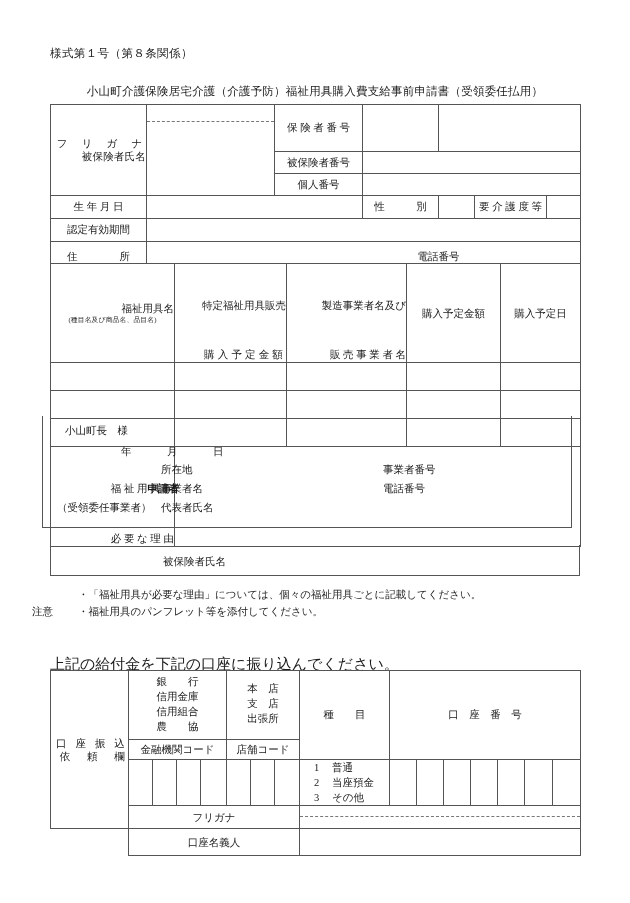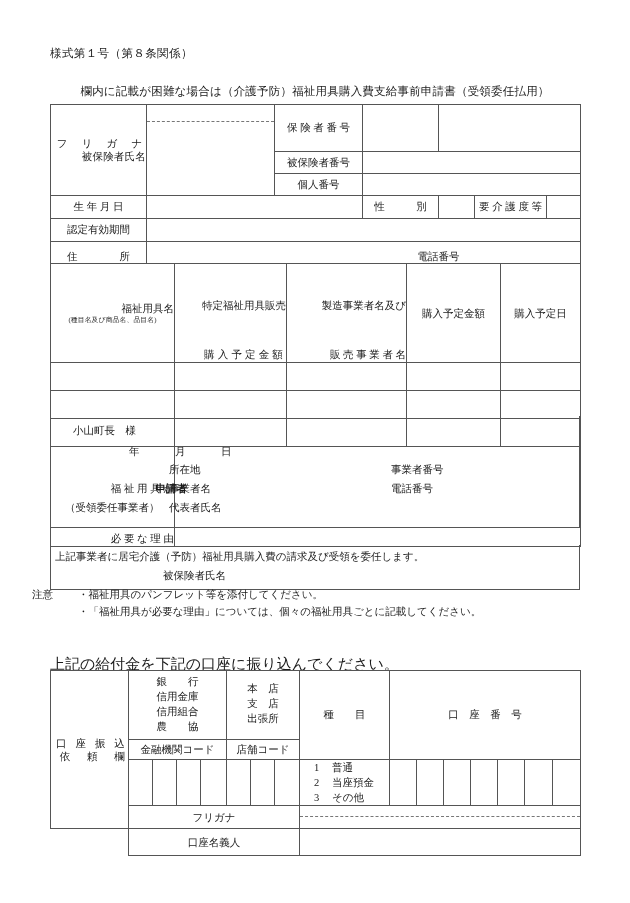--- a/index.html
+++ b/index.html
@@ -110,21 +110,21 @@
   .sub {
     display: block;
     font-size: 6.8px;
     letter-spacing: 0.02em;
     margin-top: 1px;
   }
 
   
   .decl {
     position: absolute;
-    left: 50px;
+    left: 42px;
     width: 530px;
     box-sizing: border-box;
     border: 1px solid #555;
     border-top: none;
     font-size: 10.5px;
   }
   .decl-inner { padding: 8px 0 8px 0; position: relative; }
   .decl-line { white-space: nowrap; }
   .ind1 { margin-left: 22px; }
   .ind2 { margin-left: 28px; }
@@ -229,21 +229,21 @@
     bottom: 0;
     border-top: 1px dashed #777;
   }
 </style>
 </head>
 <body>
 
 <div class="page">
 
   <div class="form-no">様式第１号（第８条関係）</div>
-  <div class="doc-title">欄内に記載が困難な場合は（介護予防）福祉用具購入費支給事前申請書（受領委任払用）</div>
+  <div class="doc-title">小山町介護保険居宅介護（介護予防）福祉用具購入費支給事前申請書（受領委任払用）</div>
 
   <table class="grid t1">
     <colgroup>
       <col style="width:96px">
         <col style="width:128px">
         <col style="width:88px">
       <col style="width:40px">
         <col style="width:36px">
         <col style="width:36px">
       <col style="width:36px">
@@ -404,27 +404,26 @@
         <div class="col-b b1">所在地</div>
         <div class="col-b b2">事業者名</div>
         <div class="col-b b3">代表者氏名</div>
         <div class="col-c c1">事業者番号</div>
         <div class="col-c c2">電話番号</div>
       </div>
     </div>
   </div>
 
   <div class="consign" style="top:545px">
-    <div class="l1">上記事業者に居宅介護（予防）福祉用具購入費の請求及び受領を委任します。</div>
     <div class="l2">被保険者氏名</div>
   </div>
 
   <div class="notes">
+    <span class="row"><span class="hang">・「福祉用具が必要な理由」については、個々の福祉用具ごとに記載してください。</span></span>
     <span class="row"><span class="tag">注意</span><span>・福祉用具のパンフレット等を添付してください。</span></span>
-    <span class="row"><span class="hang">・「福祉用具が必要な理由」については、個々の福祉用具ごとに記載してください。</span></span>
   </div>
 
   <div class="bank-lead">上記の給付金を下記の口座に振り込んでください。</div>
 
   <table class="grid t2">
     <colgroup>
       <col style="width:78px">
         <col style="width:24px">
         <col style="width:24px">
         <col style="width:24px">

